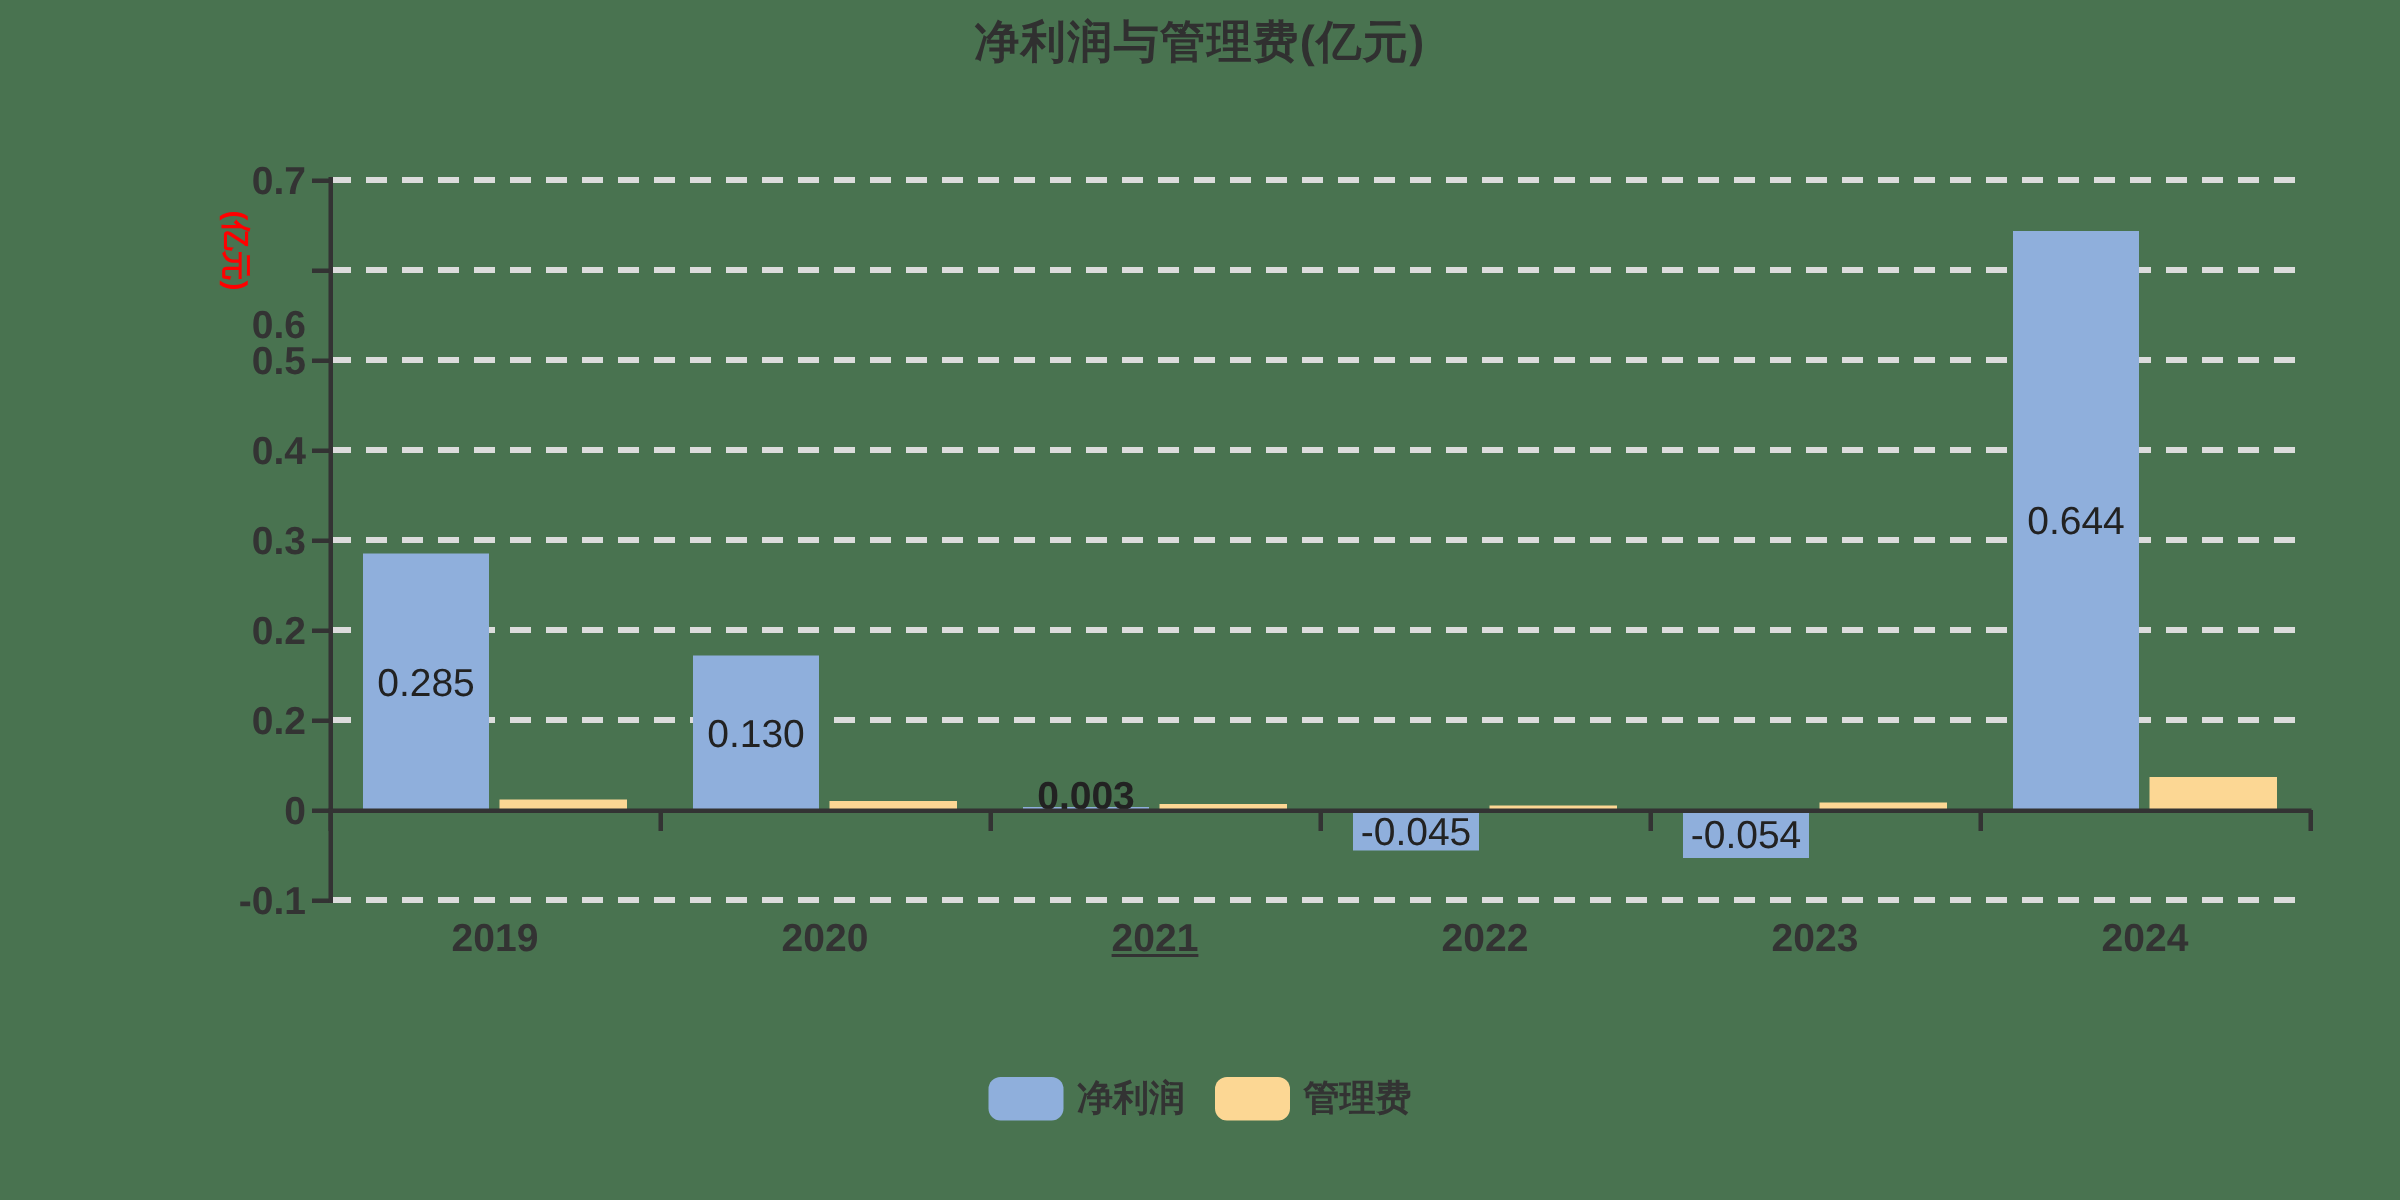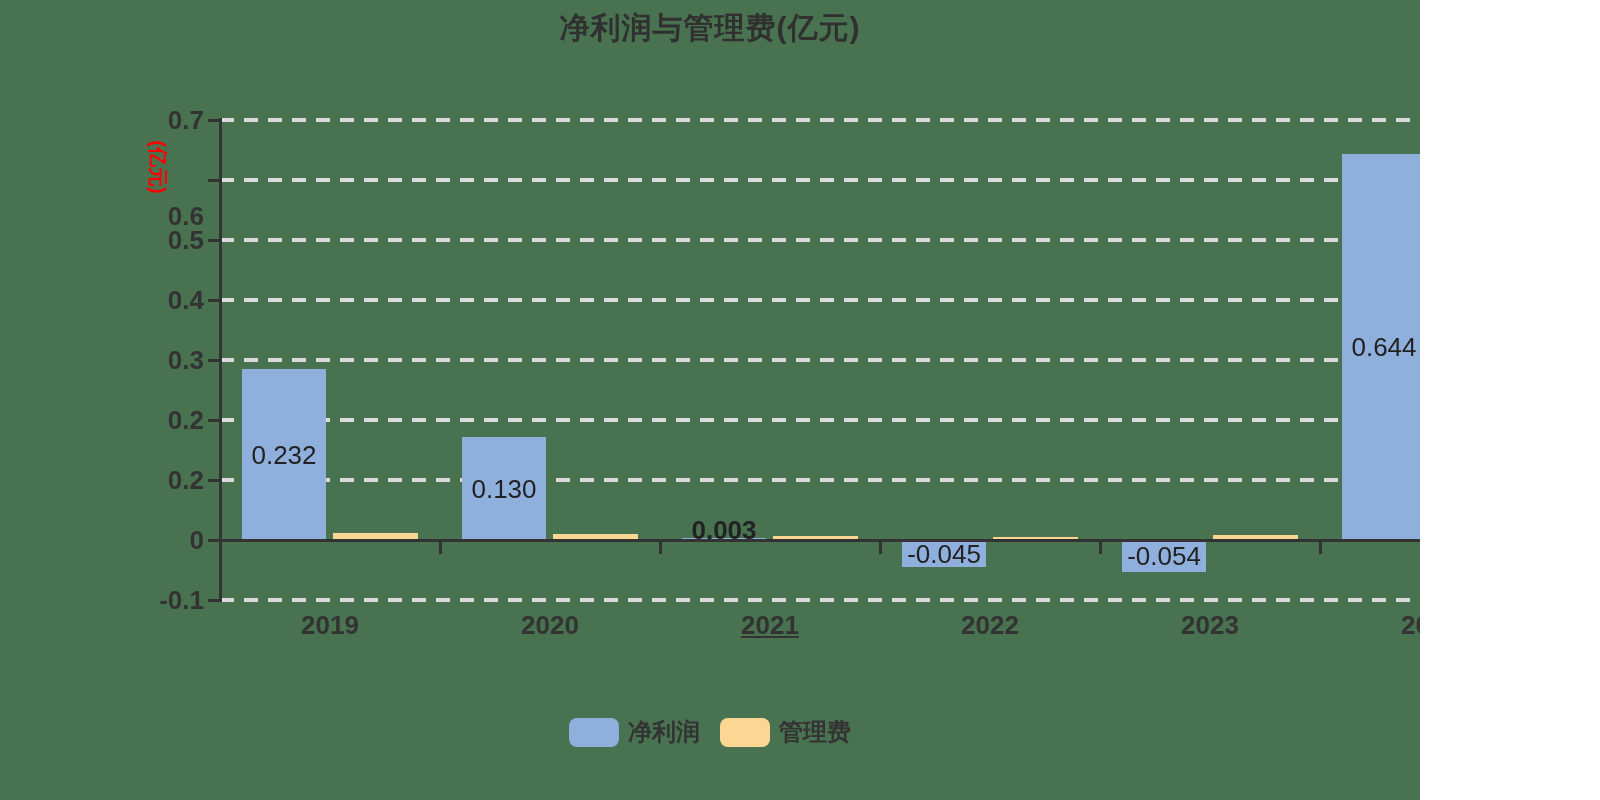--- a/index.html
+++ b/index.html
@@ -1,18 +1,18 @@
 <!DOCTYPE html>
 <html style="--bg: #497350; --title: #303030; --axis: #333333; --grid: #DCDCDC; --text: #333333; --label: #222222; --red: #FF0000; --gold: #A6811F;"><head>
 <meta charset="utf-8">
 <style>
   html,body{margin:0;padding:0;}
   .stage{
     position:relative;
-    width:1420px;height:800px;
+    width:1600px;height:800px;
     background:var(--bg,#497350);
     font-family:"Liberation Sans","DejaVu Sans",sans-serif;
     overflow:hidden;
   }
   .chart-title{
     position:absolute;top:8px;left:0;width:100%;
     text-align:center;font-size:30px;font-weight:bold;
     color:var(--title,#303030);letter-spacing:1px;
   }
   .y-unit{
@@ -76,21 +76,21 @@
       <div class="gridline" style="left: 220px; top: 478px; width: 1320px;"></div>
       <div class="tickmark" style="left: 208px; top: 479px; width: 12px; height: 3px;"></div>
       <div class="ylab" style="left: 104px; top: 465px;">0.2</div>
       <div class="tickmark" style="left: 208px; top: 539px; width: 12px; height: 3px;"></div>
       <div class="ylab" style="left: 104px; top: 525px;">0</div>
       <div class="gridline" style="left: 220px; top: 598px; width: 1320px;"></div>
       <div class="tickmark" style="left: 208px; top: 599px; width: 12px; height: 3px;"></div>
       <div class="ylab" style="left: 104px; top: 585px;">-0.1</div>
       <div class="bar" style="left: 242px; top: 369px; width: 84px; height: 171px; background: rgb(143, 175, 220);"></div>
       <div class="bar" style="left: 333px; top: 532.8px; width: 85px; height: 7.2px; background: rgb(252, 215, 148);"></div>
-      <div class="bar-label" style="left: 284px; top: 454.5px;">0.232</div>
+      <div class="bar-label" style="left: 284px; top: 454.5px;">0.285</div>
       <div class="xlab" style="left: 220px; top: 610px;">2019</div>
       <div class="bar" style="left: 462px; top: 437.4px; width: 84px; height: 102.6px; background: rgb(143, 175, 220);"></div>
       <div class="bar" style="left: 553px; top: 534px; width: 85px; height: 6px; background: rgb(252, 215, 148);"></div>
       <div class="bar-label" style="left: 504px; top: 488.7px;">0.130</div>
       <div class="xlab" style="left: 440px; top: 610px;">2020</div>
       <div class="bar" style="left: 682px; top: 538px; width: 84px; height: 2px; background: rgb(143, 175, 220);"></div>
       <div class="bar" style="left: 773px; top: 536.4px; width: 85px; height: 3.6px; background: rgb(252, 215, 148);"></div>
       <div class="bar-label small" style="left: 724px; top: 530px;">0.003</div>
       <div class="xlab" style="left: 660px; top: 610px; text-decoration: underline;">2021</div>
       <div class="bar" style="left: 902px; top: 540px; width: 84px; height: 27px; background: rgb(143, 175, 220);"></div>

